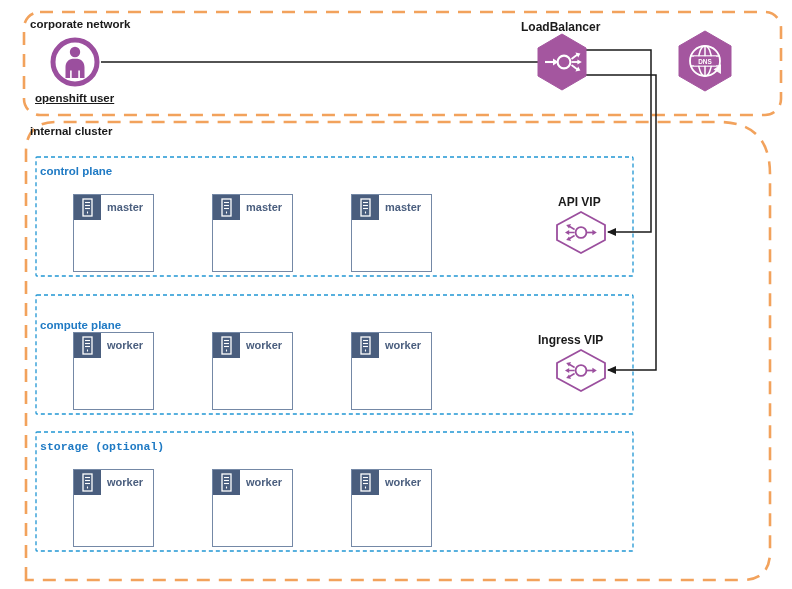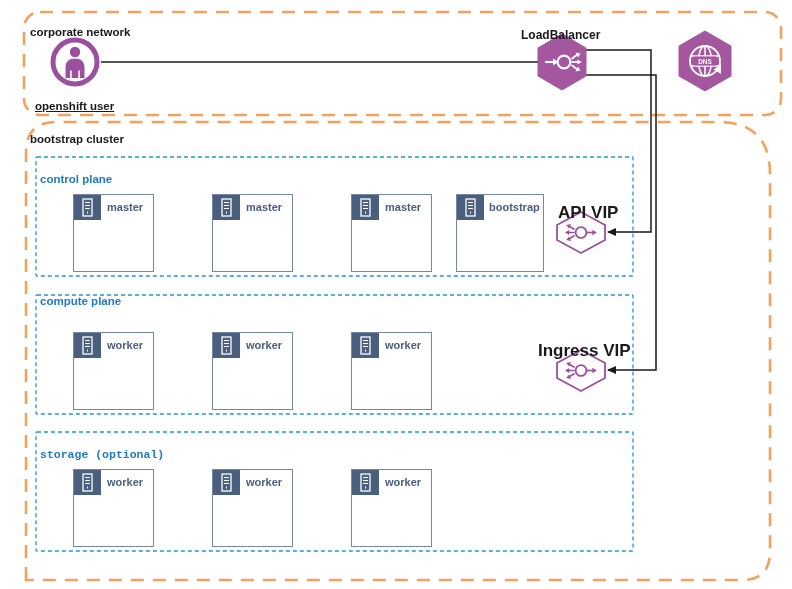--- a/index.html
+++ b/index.html
@@ -24,32 +24,31 @@
     top: 0;
     width: 792px;
     height: 589px;
   }
   .lbl {
     position: absolute;
     font-family: "Liberation Sans", sans-serif;
     font-weight: bold;
     white-space: nowrap;
     line-height: 1;
-    margin-top: 8px;
   }
   .zone-label {
     font-size: 11.5px;
     color: #1a1a1a;
   }
   .section-label {
     font-size: 11.5px;
     color: #1f7ac4;
   }
   .vip-label {
-    font-size: 17px;
+    font-size: 12px;
     color: #1a1a1a;
   }
   .lb-label {
     font-size: 12px;
     color: #1a1a1a;
   }
   .node-box {
     position: absolute;
     box-sizing: border-box;
     background: #ffffff;
@@ -158,29 +157,29 @@
       <path d="M569.2 368 L565 370.5 L569.2 373 Z" fill="#9b4f9e"></path>
       <path d="M574.6 373.5 L568.8 377" stroke="#9b4f9e" stroke-width="1.5" fill="none"></path>
       <path d="M569 374.4 L566.2 378 L571 379 Z" fill="#9b4f9e"></path>
       <path d="M587 370.5 L593.6 370.5" stroke="#9b4f9e" stroke-width="1.7" fill="none"></path>
       <path d="M592.4 367.8 L596.8 370.5 L592.4 373.2 Z" fill="#9b4f9e"></path>
     </g>
   </svg>
 
   <div class="lbl zone-label" style="left:30px; top:19px;">corporate network</div>
 
-  <div class="lbl zone-label" style="left:30px; top:126px;">bootstrap cluster</div>
+  <div class="lbl zone-label" style="left:30px; top:126px;">internal cluster</div>
 
   <div class="lbl zone-label" style="left:35px; top:93px;text-decoration:underline;">openshift user</div>
 
   <div class="lbl lb-label" style="left:521px; top:21px;text-align:center;">LoadBalancer</div>
 
   <div class="lbl section-label" style="left:40px; top:166px;">control plane</div>
 
-  <div class="lbl section-label" style="left:40px; top:288px;text-align:right;">compute plane</div>
+  <div class="lbl section-label" style="left:40px; top:320px;text-align:right;">compute plane</div>
 
   <div class="lbl section-label" style="left:40px; top:441px;font-family:Liberation Mono, monospace;">storage (optional)</div>
 
   <div class="lbl vip-label" style="left:558px; top:196px;">API VIP</div>
 
   <div class="lbl vip-label" style="left:538px; top:334px;">Ingress VIP</div>
 
   <div class="node-box" style="left:73px; top:194px; width:81px; height:78px;">
     <div class="node-tab">
       <svg width="27" height="25" viewBox="0 0 27 25" xmlns="http://www.w3.org/2000/svg">
@@ -213,32 +212,20 @@
         <rect x="9" y="4" width="9" height="17" fill="none" stroke="#ffffff" stroke-width="1.3"></rect>
         <line x1="11" y1="7.5" x2="16" y2="7.5" stroke="#ffffff" stroke-width="1.1"></line>
         <line x1="11" y1="10.5" x2="16" y2="10.5" stroke="#ffffff" stroke-width="1.1"></line>
         <line x1="11" y1="13.5" x2="16" y2="13.5" stroke="#ffffff" stroke-width="1.1"></line>
         <line x1="13.5" y1="16.5" x2="13.5" y2="18.5" stroke="#ffffff" stroke-width="1.1"></line>
       </svg>
     </div>
     <div class="node-name" style="left:33px;">master</div>
   </div>
 
-  <div class="node-box" style="left:456px; top:194px; width:88px; height:78px;">
-    <div class="node-tab">
-      <svg width="27" height="25" viewBox="0 0 27 25" xmlns="http://www.w3.org/2000/svg">
-        <rect x="9" y="4" width="9" height="17" fill="none" stroke="#ffffff" stroke-width="1.3"></rect>
-        <line x1="11" y1="7.5" x2="16" y2="7.5" stroke="#ffffff" stroke-width="1.1"></line>
-        <line x1="11" y1="10.5" x2="16" y2="10.5" stroke="#ffffff" stroke-width="1.1"></line>
-        <line x1="11" y1="13.5" x2="16" y2="13.5" stroke="#ffffff" stroke-width="1.1"></line>
-        <line x1="13.5" y1="16.5" x2="13.5" y2="18.5" stroke="#ffffff" stroke-width="1.1"></line>
-      </svg>
-    </div>
-    <div class="node-name" style="left:32px;">bootstrap</div>
-  </div>
 
   <div class="node-box" style="left:73px; top:332px; width:81px; height:78px;">
     <div class="node-tab">
       <svg width="27" height="25" viewBox="0 0 27 25" xmlns="http://www.w3.org/2000/svg">
         <rect x="9" y="4" width="9" height="17" fill="none" stroke="#ffffff" stroke-width="1.3"></rect>
         <line x1="11" y1="7.5" x2="16" y2="7.5" stroke="#ffffff" stroke-width="1.1"></line>
         <line x1="11" y1="10.5" x2="16" y2="10.5" stroke="#ffffff" stroke-width="1.1"></line>
         <line x1="11" y1="13.5" x2="16" y2="13.5" stroke="#ffffff" stroke-width="1.1"></line>
         <line x1="13.5" y1="16.5" x2="13.5" y2="18.5" stroke="#ffffff" stroke-width="1.1"></line>
       </svg>

